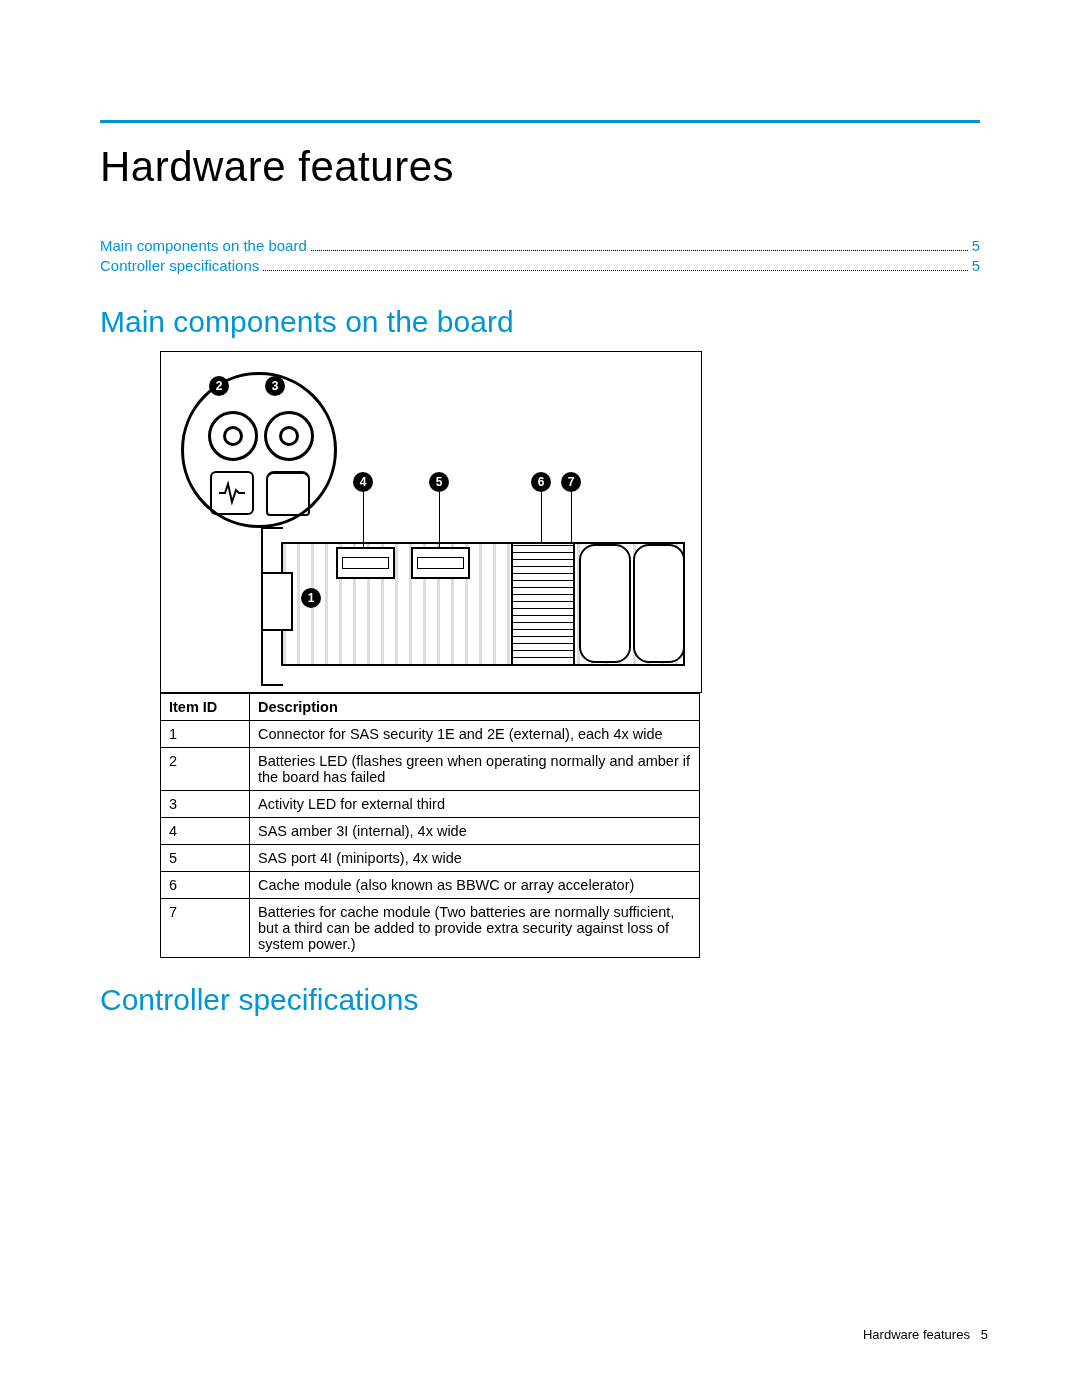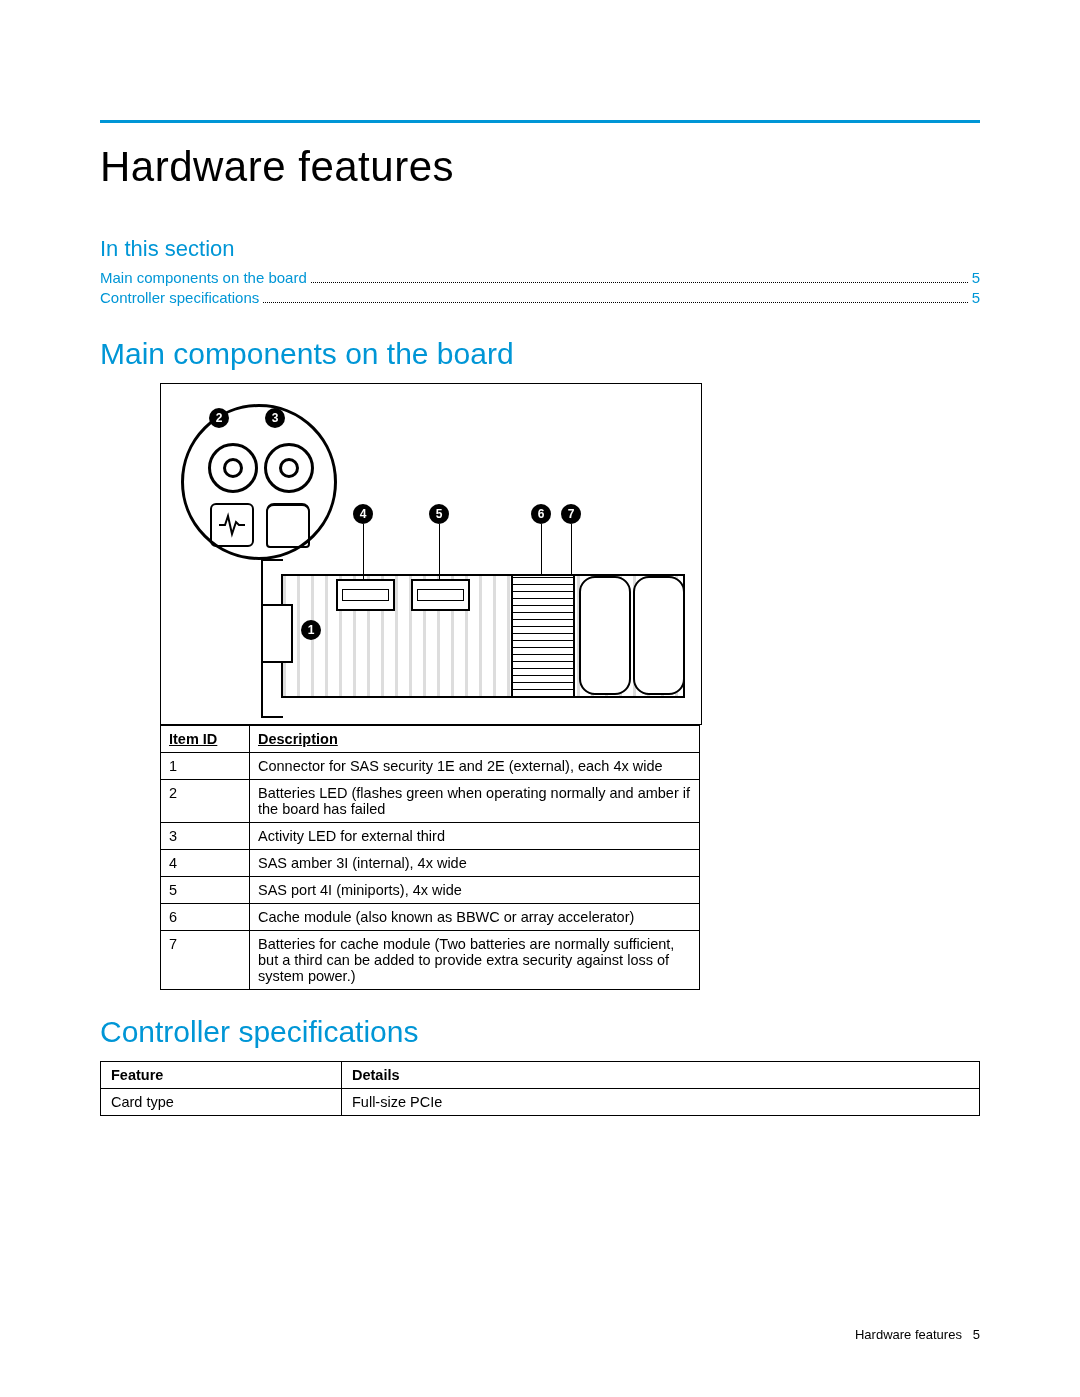--- a/index.html
+++ b/index.html
@@ -193,55 +193,53 @@
   }
   table.spec th, table.spec td {
     border: 1px solid #000;
     padding: 5px 8px;
     text-align: left;
     vertical-align: top;
     font-weight: 400;
   }
   table.spec th {
     font-weight: 700;
-    text-decoration: underline;
   }
   table.spec .col-id { width: 72px; }
 
   table.ctrl {
     border-collapse: collapse;
     width: 100%;
     font-size: 14.5px;
     margin-top: 6px;
   }
   table.ctrl th, table.ctrl td {
     border: 1px solid #000;
     padding: 5px 10px;
     text-align: left;
     font-weight: 400;
   }
   table.ctrl th { font-weight: 700; }
   table.ctrl .col-f { width: 220px; }
 
   .footer {
     position: absolute;
-    right: 100px;
+    right: 92px;
     bottom: 55px;
     font-size: 13px;
   }
 </style>
 </head>
 <body>
 
 <div class="page">
   <div class="rule"></div>
 
   <h1 class="page-title">Hardware features</h1>
 
-  <h3 class="in-this">In this section</h3>
 
   <div class="toc">
     <div class="toc-row">
       <span class="toc-label">Main components on the board</span>
       <span class="toc-dots"></span>
       <span class="toc-page">5</span>
     </div>
     <div class="toc-row">
       <span class="toc-label">Controller specifications</span>
       <span class="toc-dots"></span>
@@ -327,32 +325,18 @@
           <tr>
             <td class="col-id">7</td>
             <td>Batteries for cache module (Two batteries are normally sufficient, but a third can be added to provide extra security against loss of system power.)</td>
           </tr>
         </tbody>
     </table>
   </div>
 
   <h2 class="section">Controller specifications</h2>
 
-  <table class="ctrl">
-    <thead>
-      <tr>
-        <th class="col-f">Feature</th>
-        <th>Details</th>
-      </tr>
-    </thead>
-    <tbody id="ctrl-body">
-        <tr>
-          <td class="col-f">Card type</td>
-          <td>Full-size PCIe</td>
-        </tr>
-      </tbody>
-  </table>
 
   <div class="footer">
     <span>Hardware features</span>&nbsp;&nbsp;
     <span>5</span>
   </div>
 </div>
 
 </body></html>

